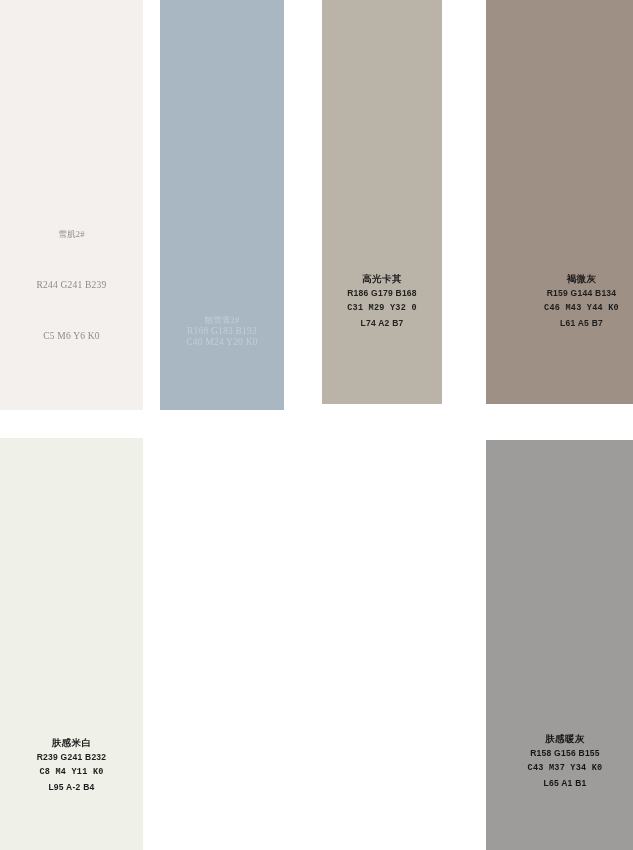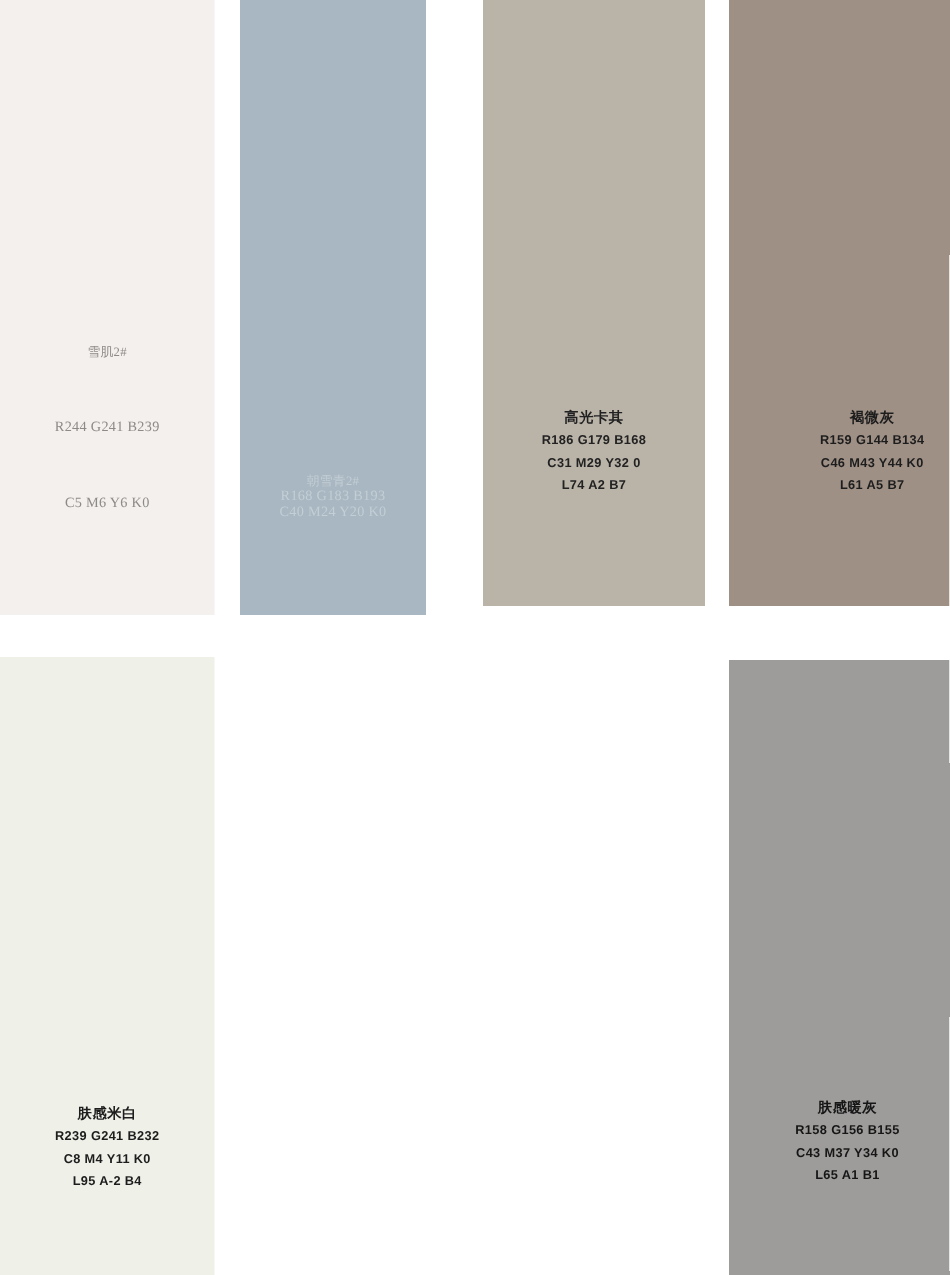--- a/index.html
+++ b/index.html
@@ -49,21 +49,21 @@
 
   .swatch-rgb,
   .swatch-cmyk,
   .swatch-lab {
     font-size: 8.5px;
     font-weight: bold;
     letter-spacing: 0.25px;
     white-space: nowrap;
   }
   .swatch-rgb { margin-bottom: 6px; }
-  .swatch-cmyk { margin-bottom: 6px; }
+  .swatch-cmyk { margin-bottom: 6px; font-family: Liberation Mono, monospace; }
   .swatch-lab { margin-bottom: 0; }
 
   
   .swatch.serif-caption .swatch-name,
   .swatch.serif-caption .swatch-rgb,
   .swatch.serif-caption .swatch-cmyk,
   .swatch.serif-caption .swatch-lab {
     font-family: "Liberation Serif", serif;
     font-weight: normal;
     letter-spacing: 0.2px;
@@ -83,21 +83,21 @@
         <div class="swatch-cmyk">C5 M6 Y6 K0</div>
       </div>
     </div>
     <div class="swatch serif-caption" style="left: 160px; top: 0px; width: 124px; height: 410px; background: rgb(168, 183, 193);">
       <div class="swatch-caption" style="color: rgb(195, 206, 214); margin-bottom: 62px;">
         <div class="swatch-name">朝雪青2#</div>
         <div class="swatch-rgb">R168 G183 B193</div>
         <div class="swatch-cmyk">C40 M24 Y20 K0</div>
       </div>
     </div>
-    <div class="swatch" style="left: 322px; top: 0px; width: 148px; height: 404px; background: rgb(186, 179, 168);">
+    <div class="swatch" style="left: 322px; top: 0px; width: 120px; height: 404px; background: rgb(186, 179, 168);">
       <div class="swatch-caption" style="color: rgb(34, 34, 34); margin-bottom: 76px;">
         <div class="swatch-name">高光卡其</div>
         <div class="swatch-rgb">R186 G179 B168</div>
         <div class="swatch-cmyk">C31 M29 Y32 0</div>
         <div class="swatch-lab">L74 A2 B7</div>
       </div>
     </div>
     <div class="swatch" style="left: 486px; top: 0px; width: 147px; height: 404px; background: rgb(159, 144, 134); padding-left: 44px;">
       <div class="swatch-caption" style="color: rgb(29, 29, 29); margin-bottom: 76px;">
         <div class="swatch-name">褐微灰</div>

